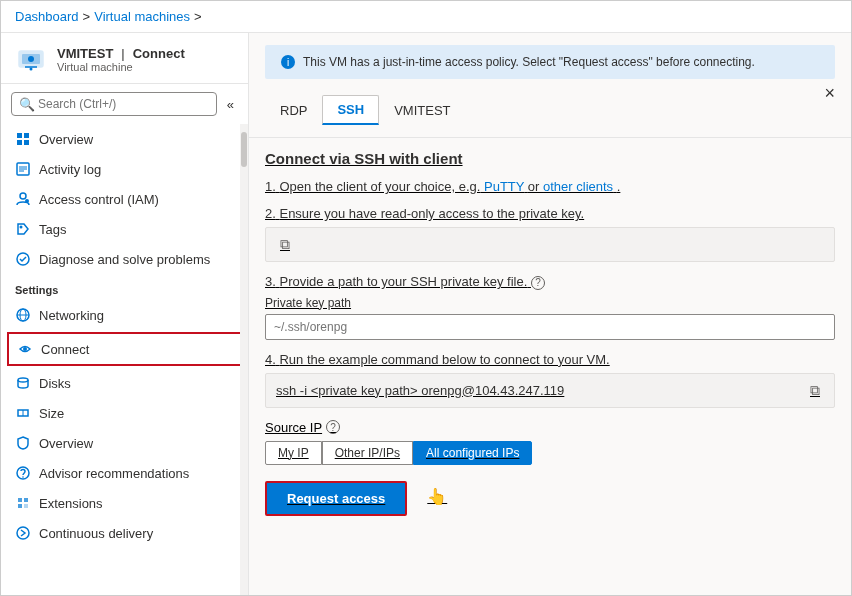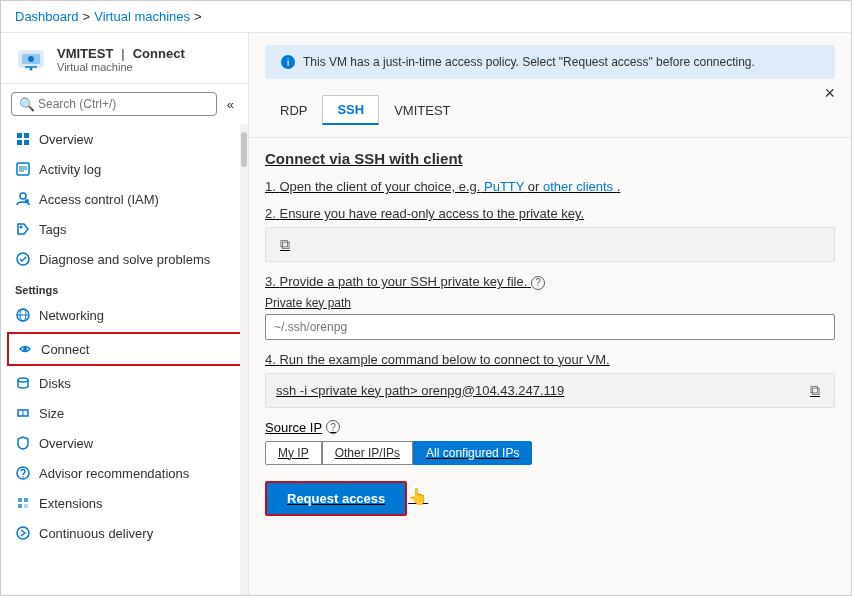--- a/index.html
+++ b/index.html
@@ -331,21 +331,21 @@
             <span>Source IP</span>
             <span class="help-circle">?</span>
           </div>
           <div class="radio-group">
             <button class="radio-btn">My IP</button>
             <button class="radio-btn">Other IP/IPs</button>
             <button class="radio-btn selected">All configured IPs</button>
           </div>
         </div>
 
-        <div style="display:flex; align-items:center; gap:1px;">
+        <div style="display:flex; align-items:center; gap:20px;">
           <button class="request-access-btn">Request access</button>
           <span style="font-size:16px;">👆</span>
         </div>
       </div>
     </div>
 
     <button class="close-btn">×</button>
   </div>
 </div>
 

